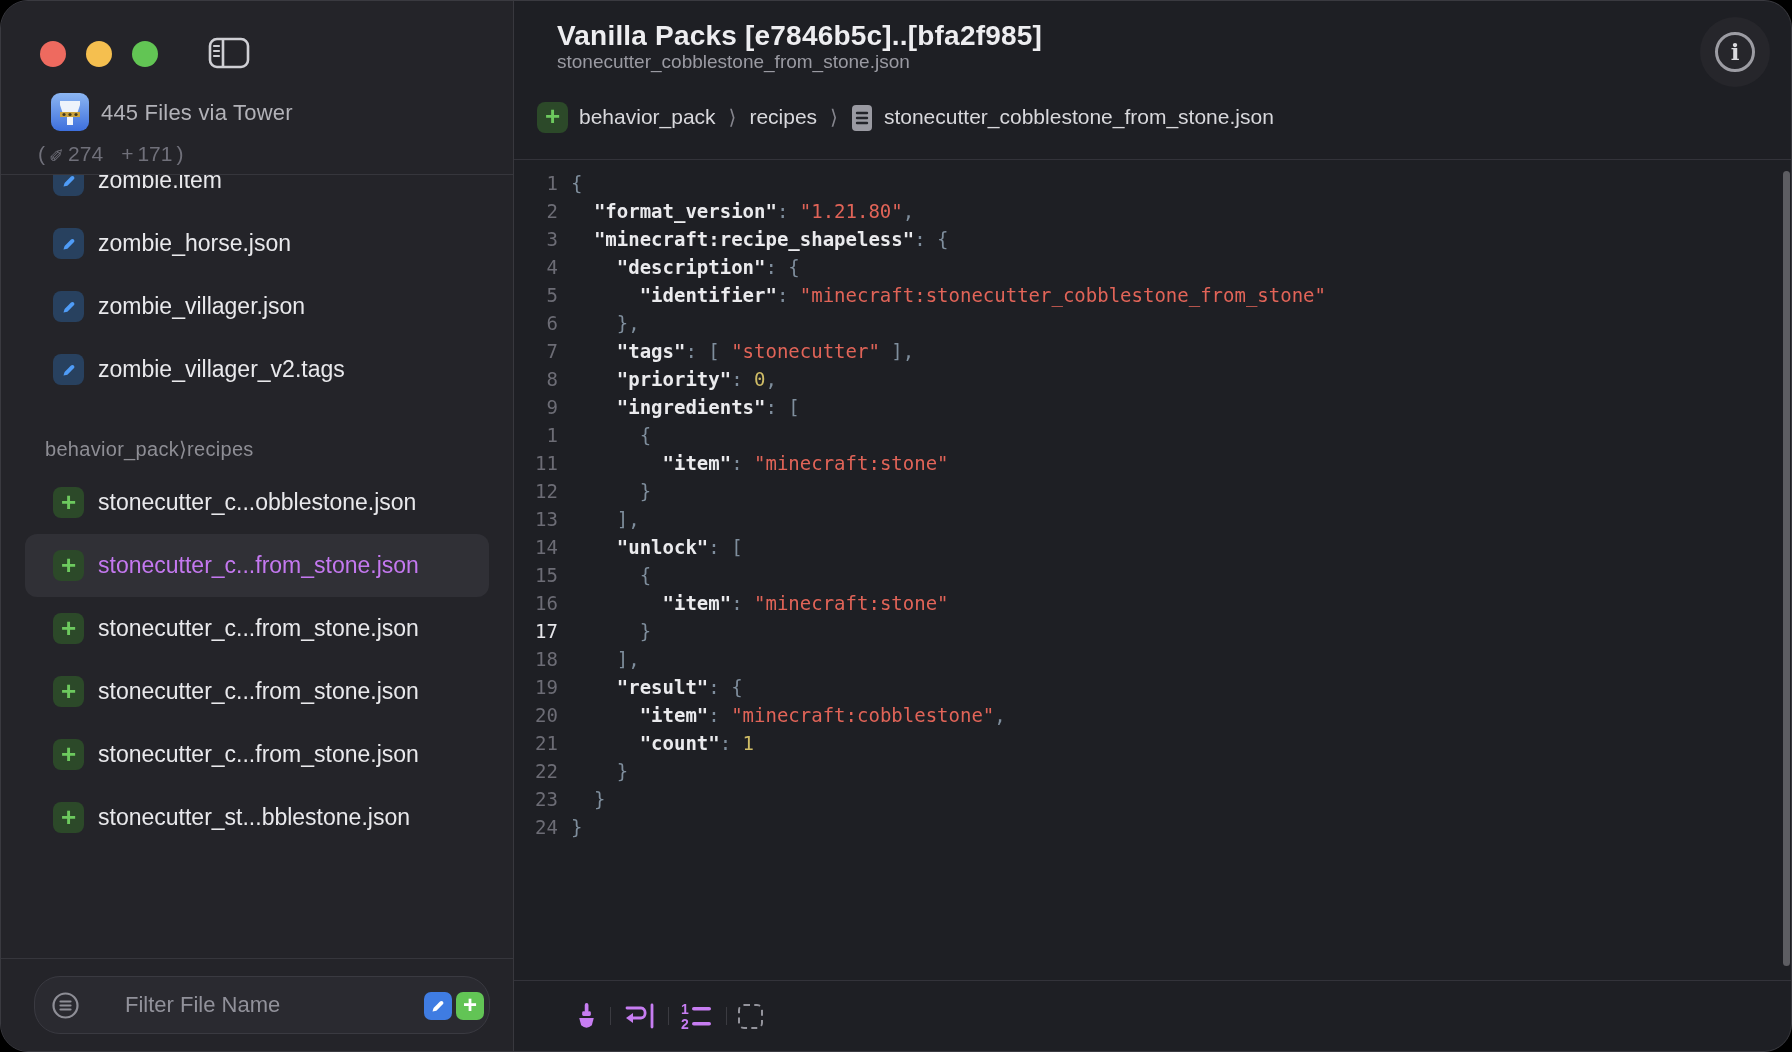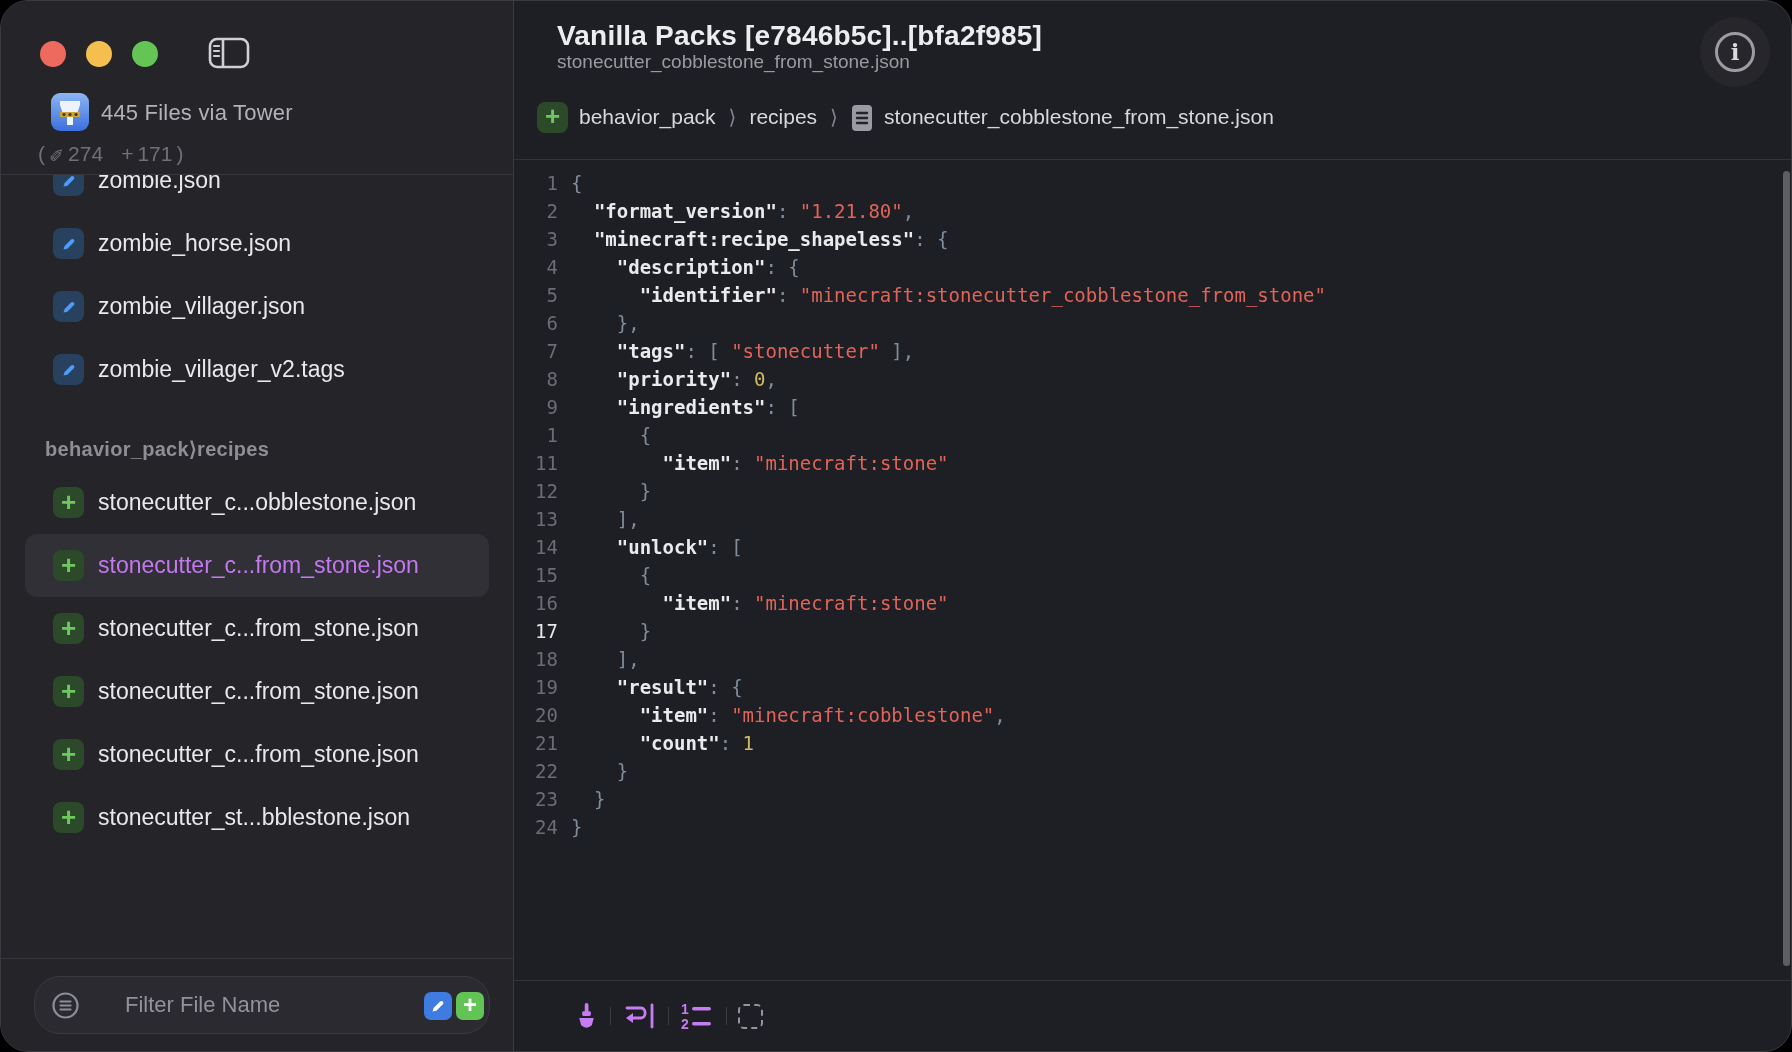--- a/index.html
+++ b/index.html
@@ -26,21 +26,21 @@
   .file-row{margin:0 24px;height:63px;display:flex;align-items:center;padding-left:28px;border-radius:12px;}
   .file-row.first{margin-top:-26px;}
   .file-row.selected{background:#303036;}
   .badge{width:31px;height:31px;border-radius:8px;margin-right:14px;display:flex;align-items:center;justify-content:center;flex:0 0 auto;}
   .badge.modified{background:#28415f;}
   .badge.added{background:#2c4929;}
   .badge.added .plus{color:var(--status-added-green,#6dc95e);font-size:26px;font-weight:700;line-height:1;margin-top:-2px;}
   .file-label{font-size:23px;color:#e9e9ec;white-space:nowrap;}
   .file-row.selected .file-label{color:var(--accent-purple,#c478f0);}
   .section-row{height:44px;margin-top:26px;display:flex;align-items:center;padding-left:44px;}
-  .section-label{font-size:20px;font-weight:700;color:#8e8e95;letter-spacing:.3px;}
+  .section-label{font-size:20px;font-weight:400;color:#8e8e95;letter-spacing:.3px;}
 
   .sb-footer-divider{position:absolute;left:0;top:957px;width:512px;height:1px;background:#36363c;}
   .filter-pill{position:absolute;left:33px;top:975px;width:456px;height:58px;border-radius:26px;background:#2a2a30;border:1px solid #3a3a41;display:flex;align-items:center;}
   .filter-pill input{position:absolute;left:88px;top:0;width:290px;height:100%;background:transparent;border:none;outline:none;font-size:22px;color:#fef9c3;font-family:"Liberation Sans",sans-serif;}
   .filter-pill input::placeholder{color:#91919a;}
   .pill-icon{position:absolute;left:16px;top:14px;}
   .pill-btn{position:absolute;top:15px;width:28px;height:28px;border-radius:7px;display:flex;align-items:center;justify-content:center;}
   .pill-btn.blue{left:389px;background:#3f7ce2;}
   .pill-btn.green{left:421px;background:#62c455;}
   .pill-btn.green .plus{color:#fff;font-size:24px;font-weight:700;line-height:1;margin-top:-2px;}
@@ -119,21 +119,21 @@
     </div>
     <div class="sb-head-divider"></div>
 
     <div class="file-list">
         <div class="file-row first">
           <span class="badge modified">
             <svg width="18" height="18" viewBox="0 0 18 18">
               <path d="M3.5 14.5 L4.6 10.9 L11 4.5 C11.8 3.7 13 3.7 13.8 4.5 C14.6 5.3 14.6 6.5 13.8 7.3 L7.4 13.7 L3.5 14.5 Z" fill="#4f9cf7"></path>
             </svg>
           </span>
-          <span class="file-label">zombie.json</span>
+          <span class="file-label">zombie.item</span>
         </div>
         <div class="file-row">
           <span class="badge modified">
             <svg width="18" height="18" viewBox="0 0 18 18">
               <path d="M3.5 14.5 L4.6 10.9 L11 4.5 C11.8 3.7 13 3.7 13.8 4.5 C14.6 5.3 14.6 6.5 13.8 7.3 L7.4 13.7 L3.5 14.5 Z" fill="#4f9cf7"></path>
             </svg>
           </span>
           <span class="file-label">zombie_horse.json</span>
         </div>
         <div class="file-row">

